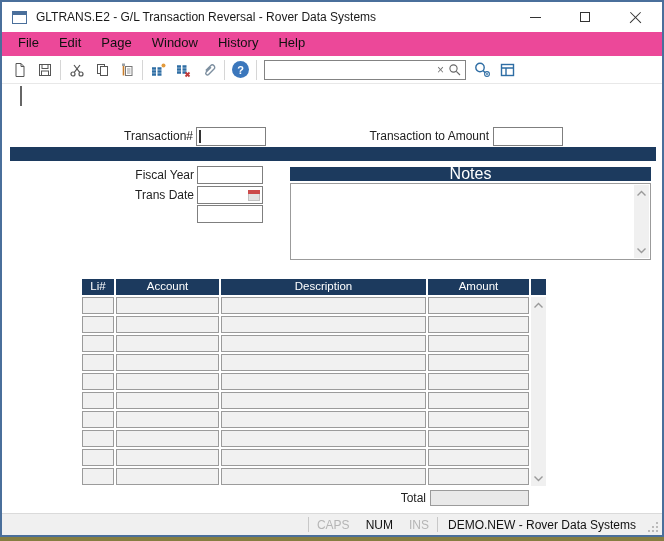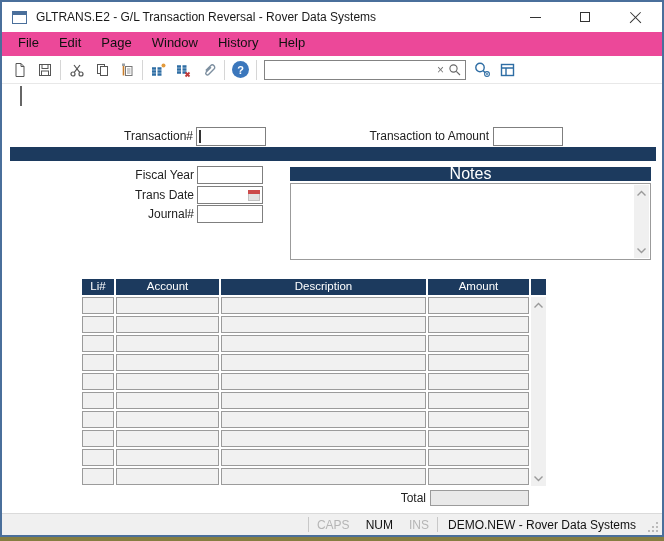--- a/index.html
+++ b/index.html
@@ -202,21 +202,20 @@
     <div class="navy-bar"></div>
 
     <div class="fld-label" style="left:78px;top:82px;width:114px;line-height:18px;">Fiscal Year</div>
     <div class="fld-input" style="left:195px;top:82px;width:66px;height:18px;"></div>
 
     <div class="fld-label" style="left:78px;top:102px;width:114px;line-height:18px;">Trans Date</div>
     <div class="fld-input" style="left:195px;top:102px;width:66px;height:18px;">
       <span class="cal-btn"></span>
     </div>
 
-    <div class="fld-label" style="left:78px;top:121px;width:114px;line-height:18px;">Journal#</div>
     <div class="fld-input" style="left:195px;top:121px;width:66px;height:18px;"></div>
 
     <div class="sect-hdr" style="left:288px;top:83px;width:361px;height:14px;">Notes</div>
     <div class="notes-box">
       <div class="vscroll">
         <div class="vs-btn vs-up">
           <svg width="11" height="7">
               <polyline points="1.5,5.5 5.5,1.5 9.5,5.5" fill="none" stroke="#9a9a9a" stroke-width="1.4"></polyline>
             </svg>
         </div>

